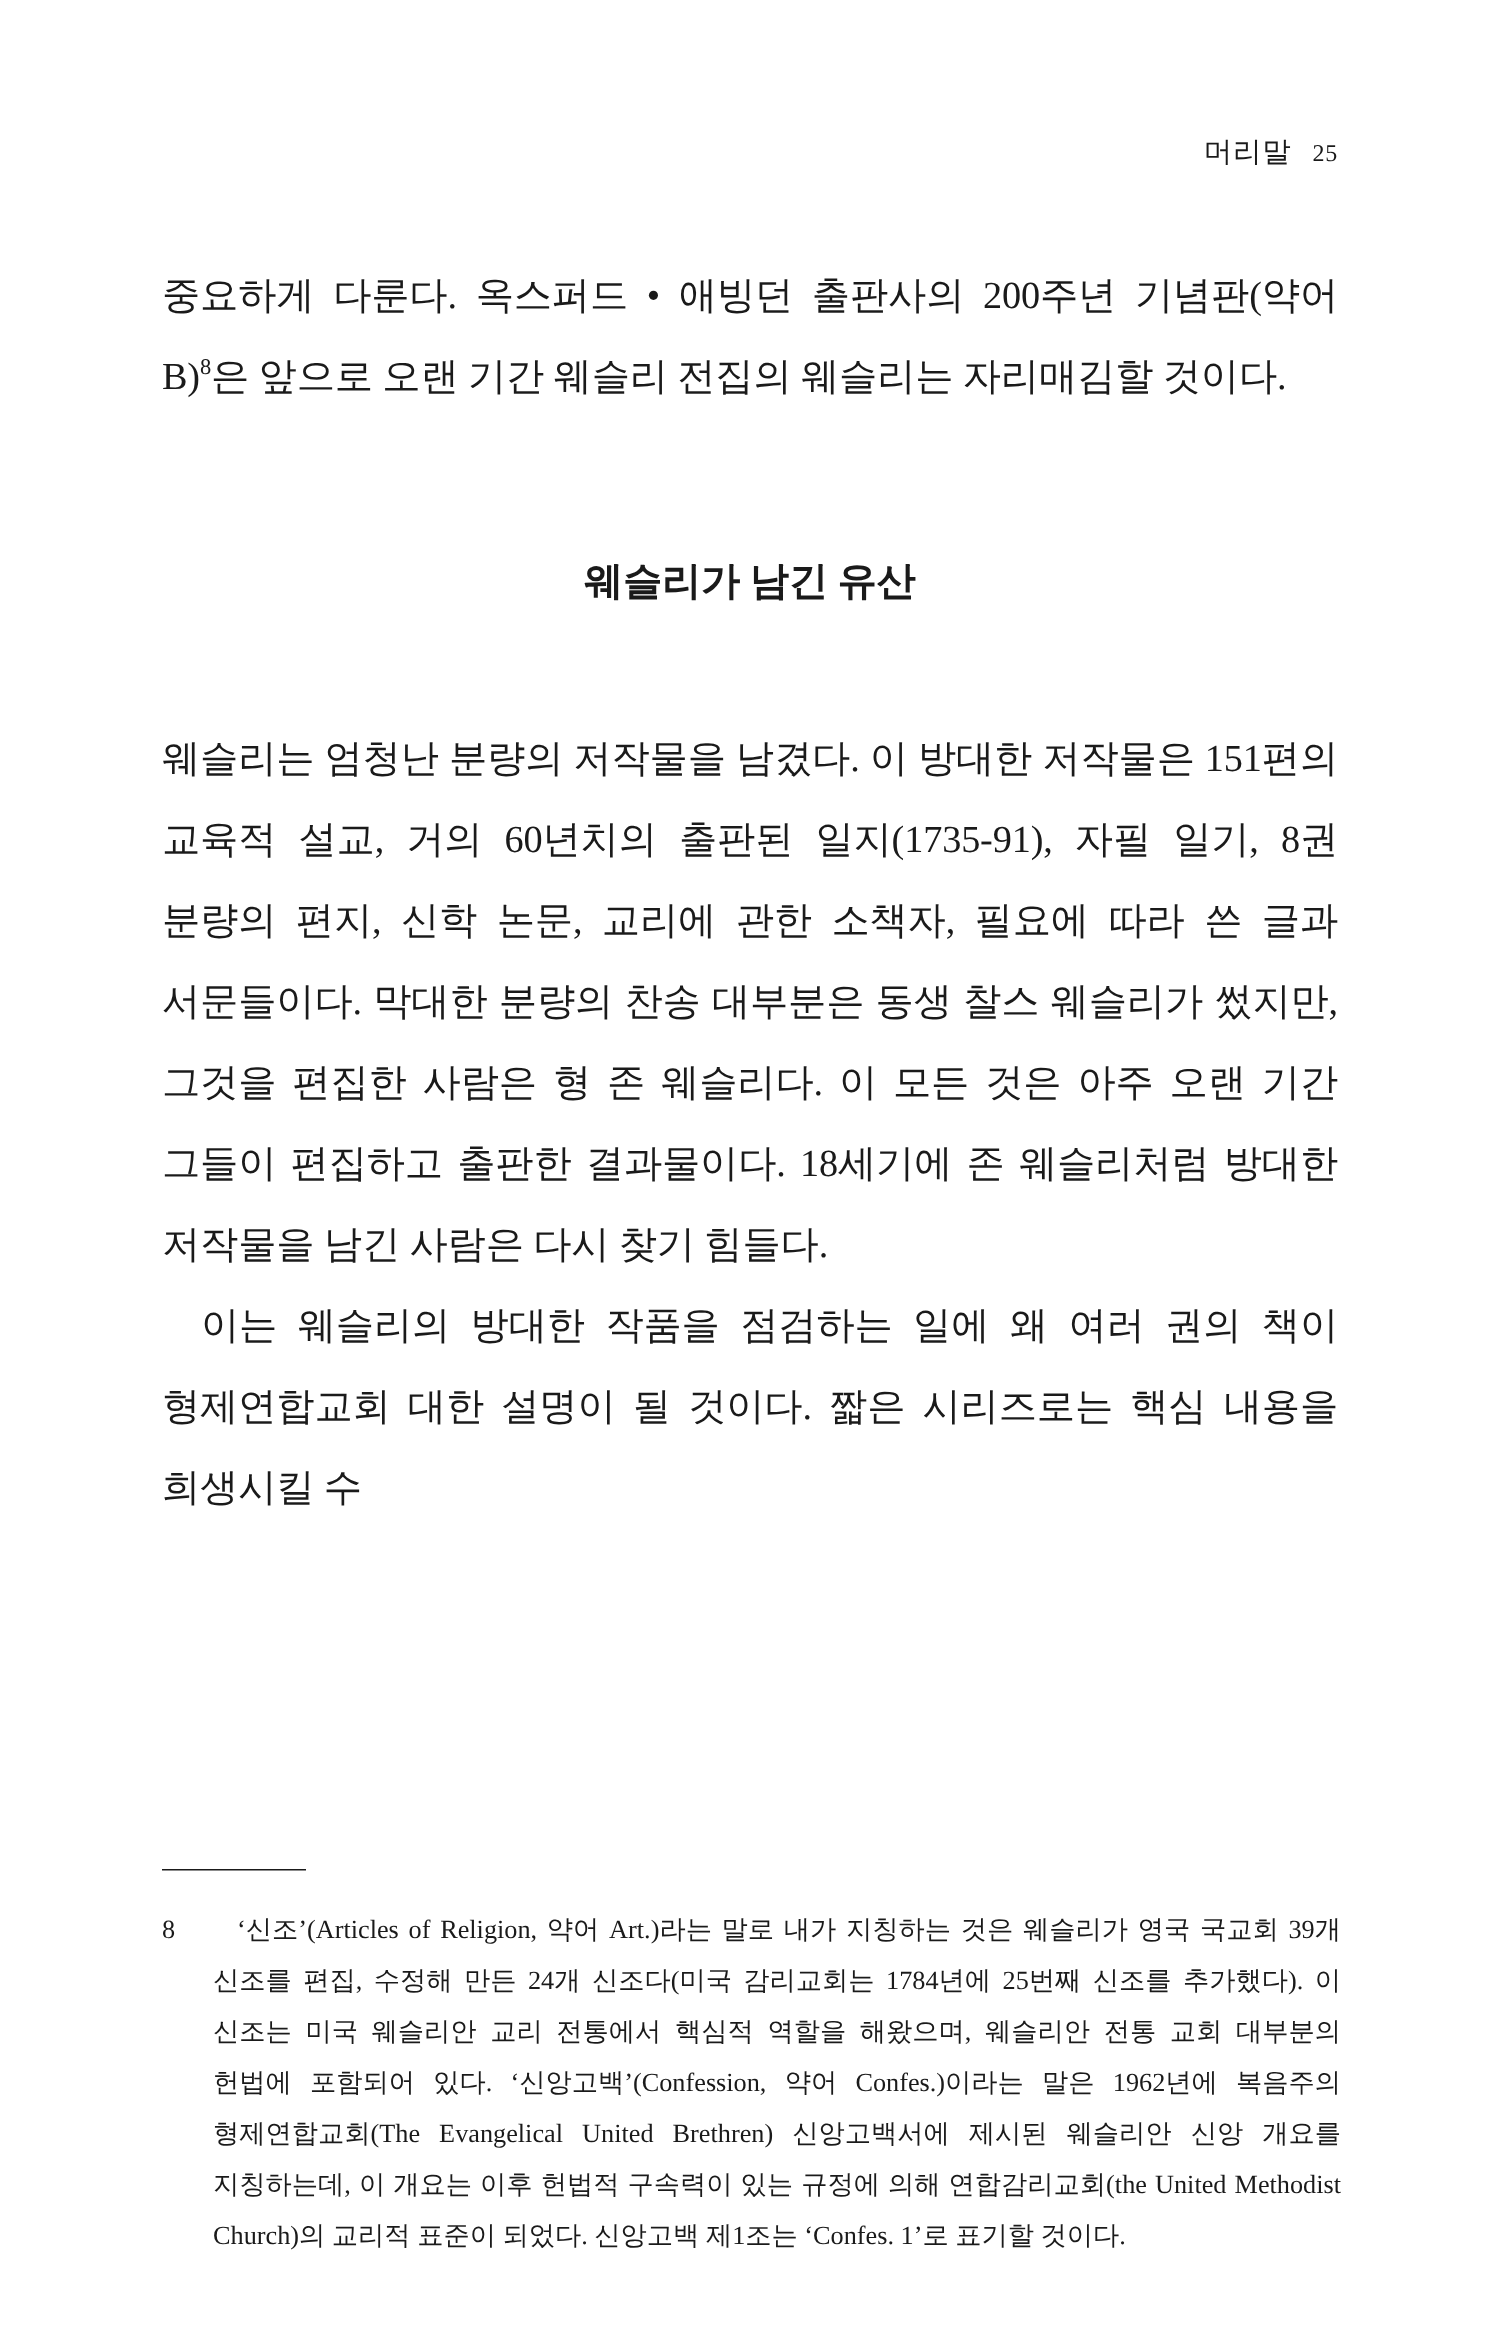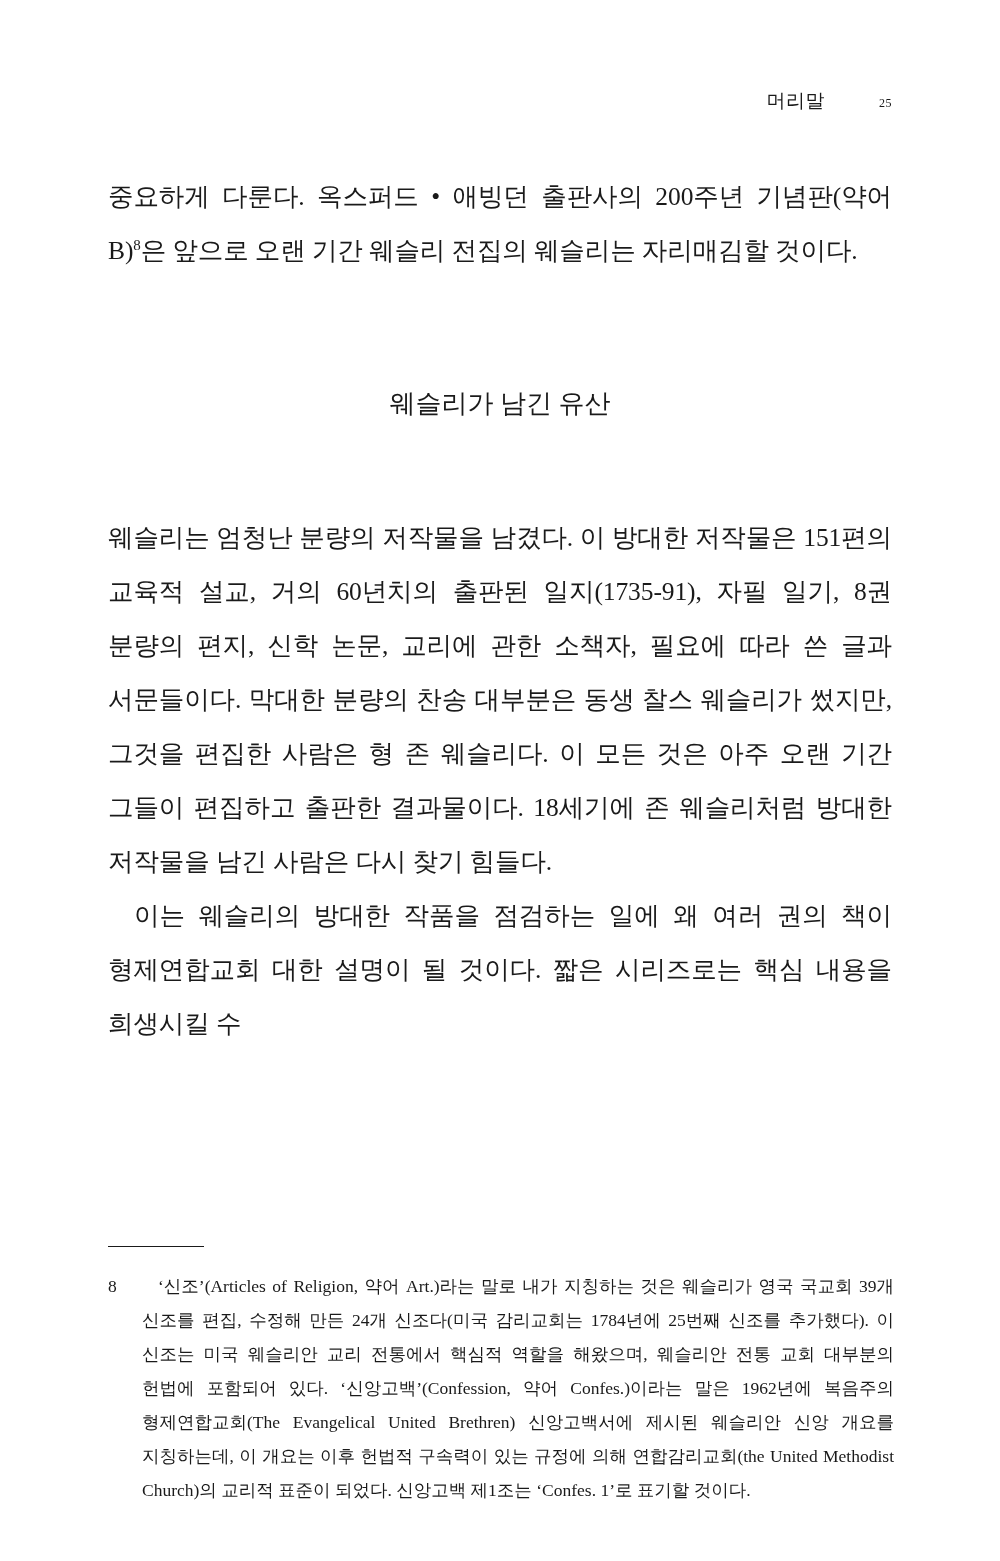--- a/index.html
+++ b/index.html
@@ -27,21 +27,21 @@
     top: 88px;
     right: 108px;
     font-size: 19px;
     letter-spacing: 0.5px;
     color: #1a1a1a;
     display: flex;
     align-items: baseline;
     gap: 14px;
   }
   .running-head .label { font-size: 19px; }
-  .running-head .folio { font-size: 12px; margin-left: 40px; }
+  .running-head .folio { font-size: 16px; }
 
   .content {
     position: absolute;
     top: 170px;
     left: 108px;
     width: 784px;
   }
 
   p.body-text {
     margin: 0;
@@ -54,23 +54,23 @@
   }
   p.body-text.indent { text-indent: 26px; }
 
   .sup {
     font-size: 15px;
     vertical-align: super;
     line-height: 0;
   }
 
   h2.section-title {
-    margin: 16px;
+    margin: 0;
     font-size: 26px;
-    font-weight: 400;
+    font-weight: 700;
     text-align: center;
     letter-spacing: 0px;
   }
 
   .gap-before-title { height: 92px; }
   .gap-after-title { height: 74px; }
 
   .footnote-zone {
     position: absolute;
     left: 108px;

